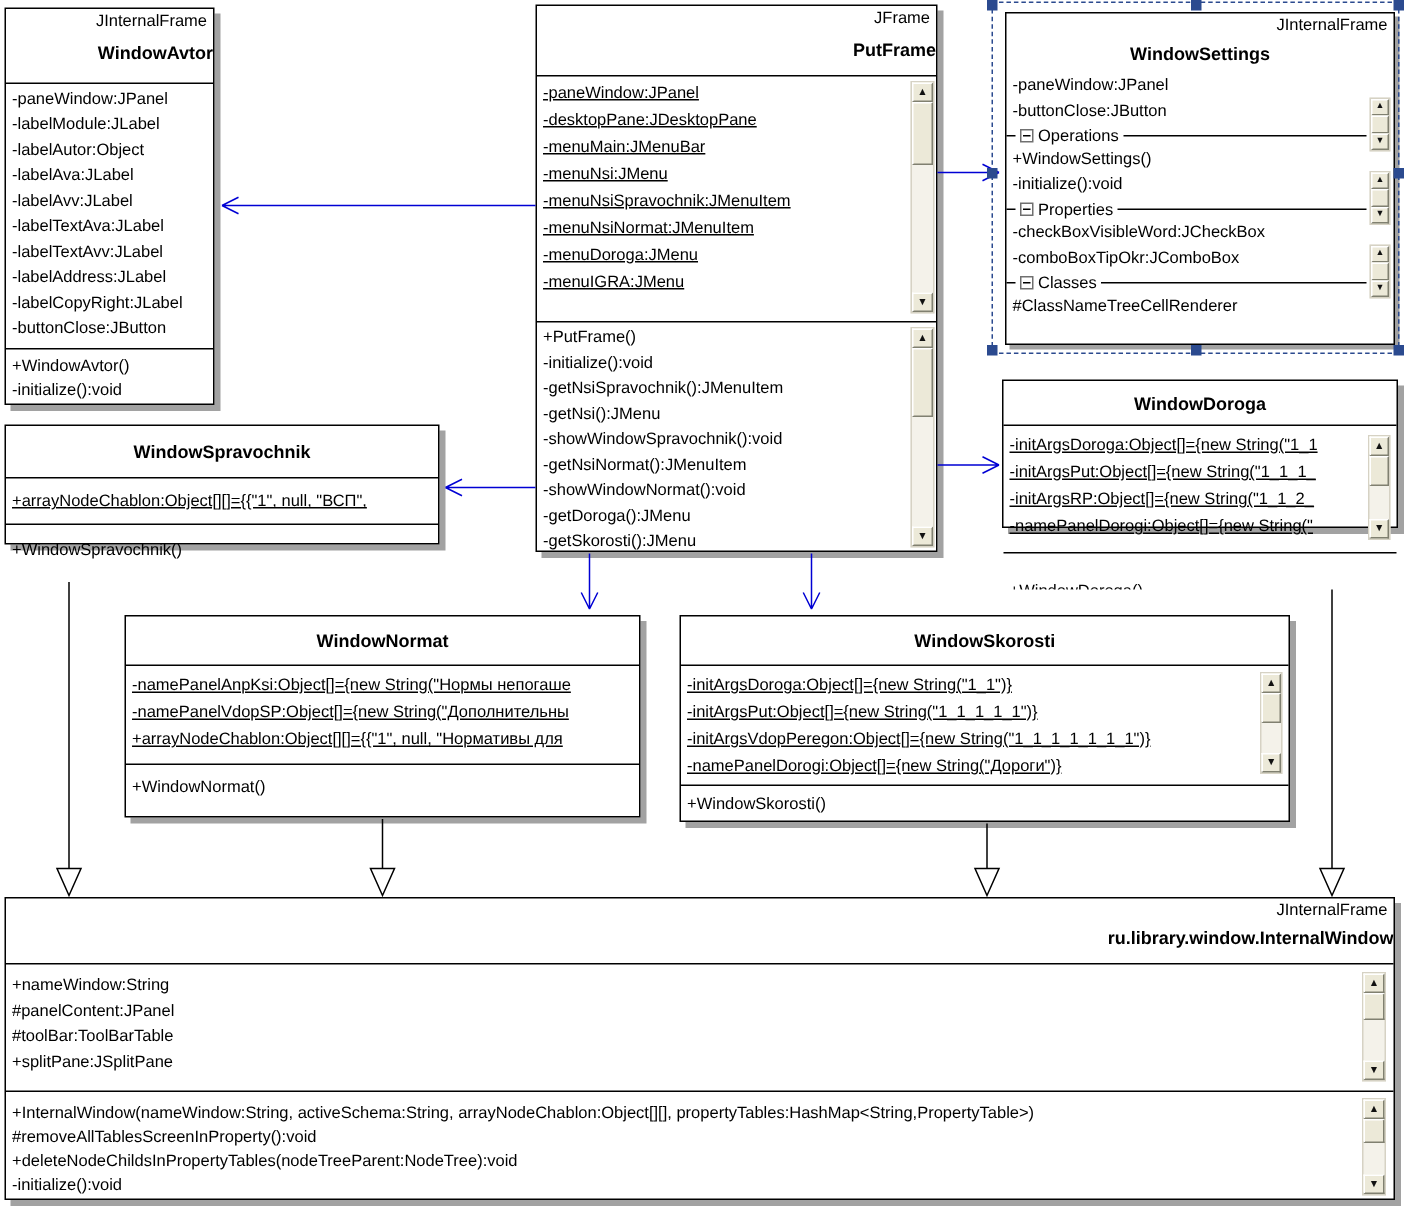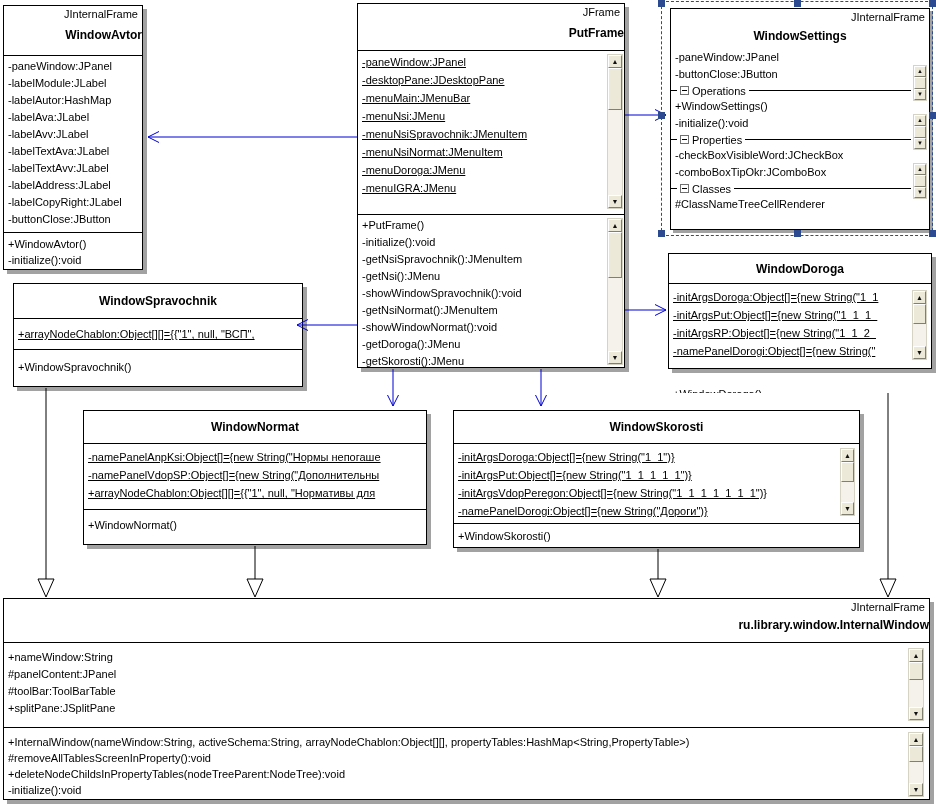--- a/index.html
+++ b/index.html
@@ -46,21 +46,21 @@
 <div id="canvas">
 
   <div class="cls" style="left:3px;top:5px;width:140px;height:265px;">
     <div class="hdr" style="height:50px;">
       <div class="stereo">JInternalFrame</div>
       <div class="cname" style="padding-top:22px;">WindowAvtor</div>
     </div>
     <div class="comp" style="height:176px;line-height:17px;">
       <div class="line" style="height:17px;line-height:17px;">-paneWindow:JPanel</div>
       <div class="line" style="height:17px;line-height:17px;">-labelModule:JLabel</div>
-      <div class="line" style="height:17px;line-height:17px;">-labelAutor:HashMap</div>
+      <div class="line" style="height:17px;line-height:17px;">-labelAutor:Object</div>
       <div class="line" style="height:17px;line-height:17px;">-labelAva:JLabel</div>
       <div class="line" style="height:17px;line-height:17px;">-labelAvv:JLabel</div>
       <div class="line" style="height:17px;line-height:17px;">-labelTextAva:JLabel</div>
       <div class="line" style="height:17px;line-height:17px;">-labelTextAvv:JLabel</div>
       <div class="line" style="height:17px;line-height:17px;">-labelAddress:JLabel</div>
       <div class="line" style="height:17px;line-height:17px;">-labelCopyRight:JLabel</div>
       <div class="line" style="height:17px;line-height:17px;">-buttonClose:JButton</div>
     </div>
     <div class="comp sep" style="height:37px;padding-top:3px;">
       <div class="line" style="height:16px;line-height:16px;">+WindowAvtor()</div>
@@ -159,42 +159,42 @@
   <div class="sel" style="left:661px;top:1px;width:272px;height:235px;z-index:6;"></div>
   <div class="hd" style="left:658px;top:0px;z-index:7;"></div>
   <div class="hd" style="left:794px;top:0px;z-index:7;"></div>
   <div class="hd" style="left:929px;top:0px;z-index:7;"></div>
   <div class="hd" style="left:658px;top:112px;z-index:7;"></div>
   <div class="hd" style="left:929px;top:112px;z-index:7;"></div>
   <div class="hd" style="left:658px;top:230px;z-index:7;"></div>
   <div class="hd" style="left:794px;top:230px;z-index:7;"></div>
   <div class="hd" style="left:929px;top:230px;z-index:7;"></div>
 
-  <div class="cls" style="left:668px;top:253px;width:264px;height:116px;">
+  <div class="cls" style="left:668px;top:253px;width:264px;height:99px;">
     <div class="hdr flexc" style="height:30px;">
       <div class="cname">WindowDoroga</div>
     </div>
     <div class="comp" style="height:84px;padding-top:4px;">
       <div class="line u">-initArgsDoroga:Object[]={new String("1_1</div>
       <div class="line u">-initArgsPut:Object[]={new String("1_1_1_</div>
       <div class="line u">-initArgsRP:Object[]={new String("1_1_2_</div>
       <div class="line u">-namePanelDorogi:Object[]={new String("</div>
       <div class="sb" style="right:4px;top:6px;width:15px;height:70px;">
         <div class="sbtn">▲</div>
         <div class="sthumb" style="height:20px;"></div>
         <div class="strack"></div>
         <div class="sbtn">▼</div>
       </div>
     </div>
     <div class="comp sep" style="height:25px;padding-top:16px;">
       <div class="line">+WindowDoroga()</div>
     </div>
   </div>
 
-  <div class="cls" style="left:13px;top:283px;width:290px;height:104px;">
+  <div class="cls" style="left:3px;top:283px;width:290px;height:80px;">
     <div class="hdr flexc" style="height:35px;">
       <div class="cname">WindowSpravochnik</div>
     </div>
     <div class="comp" style="height:30px;padding-top:6px;">
       <div class="line u">+arrayNodeChablon:Object[][]={{"1", null, "ВСП",</div>
     </div>
     <div class="comp sep" style="height:38px;padding-top:8px;">
       <div class="line">+WindowSpravochnik()</div>
     </div>
   </div>

